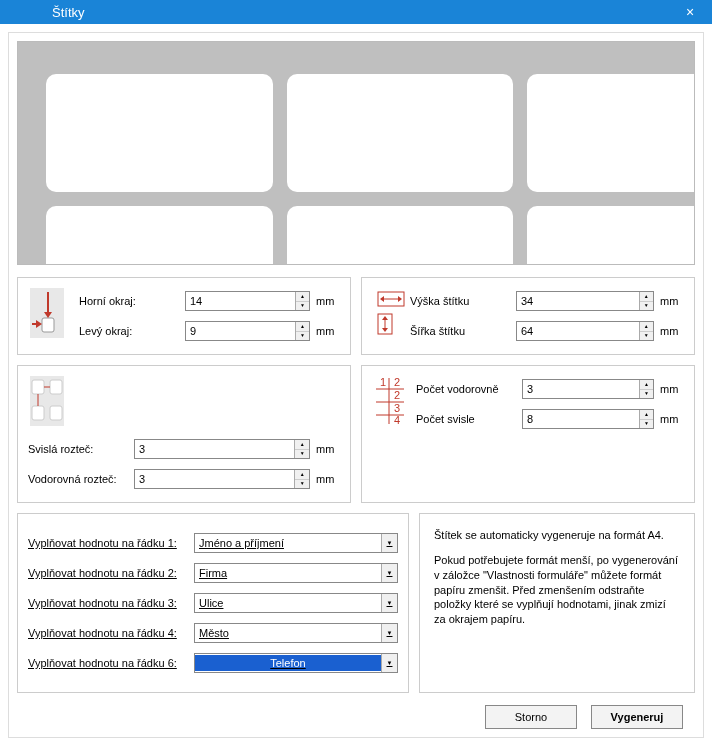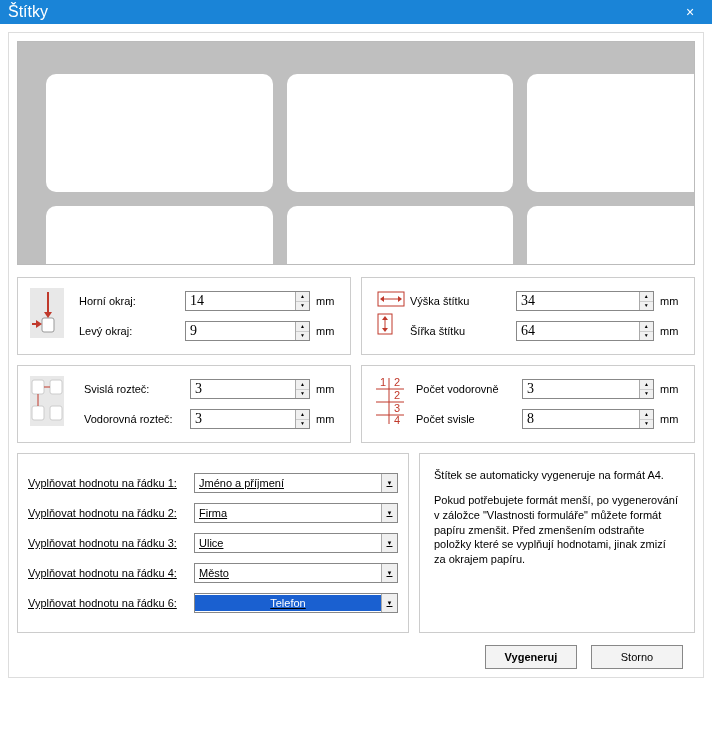--- a/index.html
+++ b/index.html
@@ -1,33 +1,33 @@
 <!DOCTYPE html>
 <html><head>
 <meta charset="utf-8">
 <style>
   * { box-sizing: border-box; margin: 0; padding: 0; font-family: "Segoe UI", Tahoma, sans-serif; font-size: 11px; }
   body { background: #fff; width: 712px; height: 755px; overflow: hidden; }
   .titlebar { background: #1a84d7; height: 24px; display: flex; align-items: center; justify-content: space-between; padding: 0 2px 0 8px; color: #fff; }
-  .titlebar .title { font-size: 16px; }
+  .titlebar .title { font-size: 13px; margin-left: 44px; }
   .titlebar .close { width: 40px; height: 24px; display: flex; align-items: center; justify-content: center; font-size: 14px; }
   .outer { border: 1px solid #ddd; margin: 8px; padding: 8px; }
   .preview-panel { border: 1px solid #bbb; background: #bfbfbf; height: 224px; margin-bottom: 12px; position: relative; overflow: hidden; }
   .sheet { position: absolute; top: 32px; left: 28px; right: -60px; background: #bfbfbf; }
   .label-row { display: flex; gap: 14px; margin-bottom: 14px; }
   .label-cell { width: 240px; height: 118px; background: #fff; border-radius: 10px; }
 
   .groups-row { display: flex; gap: 10px; margin-bottom: 10px; }
   .group { border: 1px solid #ccc; padding: 8px 10px; flex: 1; }
   .icon-col { width: 38px; height: 54px; display: flex; align-items: center; justify-content: center; }
   .fields { flex: 1; }
   .field-row { display: flex; align-items: center; height: 30px; gap: 6px; }
   .field-label { width: 100px; }
   .spin { flex: 1; display: flex; border: 1px solid #888; height: 20px; background: #fff; }
-  .spin input { border: none; outline: none; width: 100%; padding: 0 4px; font-size: 14px; font-family: Liberation Serif, serif; }
+  .spin input { border: none; outline: none; width: 100%; padding: 0 4px; font-size: 11px; font-family: Liberation Sans, sans-serif; }
   .spin .btns { width: 16px; display: flex; flex-direction: column; border-left: 1px solid #aaa; }
   .spin .sb { flex: 1; display: flex; align-items: center; justify-content: center; font-size: 5px; background: #f0f0f0; line-height: 1; }
   .spin .sb:first-child { border-bottom: 1px solid #ccc; }
   .unit { width: 24px; }
 
   .bottom-row { display: flex; gap: 10px; }
   .bottom-left { border: 1px solid #ccc; padding: 14px 10px; flex: 1; text-decoration: underline; }
   .value-row { display: flex; align-items: center; height: 30px; gap: 6px; }
   .value-label { width: 160px; }
   .combo { flex: 1; height: 20px; border: 1px solid #888; background: #fff; display: flex; align-items: center; }
@@ -143,21 +143,21 @@
               </div>
           </div>
           <span class="unit">mm</span>
         </div>
       </div>
     </div>
   </div>
 
   <div class="groups-row">
 
-    <div class="group" style="display:flex; gap:18px;">
+    <div class="group" style="display:flex; gap:6px;flex-direction:column;">
       <div class="icon-col">
         <svg width="34" height="50" viewBox="0 0 34 50">
           <rect x="0" y="0" width="34" height="50" fill="#e8e8e8"></rect>
           <rect x="2" y="4" width="12" height="14" rx="2" fill="#fff" stroke="#ccc"></rect>
           <rect x="20" y="4" width="12" height="14" rx="2" fill="#fff" stroke="#ccc"></rect>
           <rect x="2" y="30" width="12" height="14" rx="2" fill="#fff" stroke="#ccc"></rect>
           <rect x="20" y="30" width="12" height="14" rx="2" fill="#fff" stroke="#ccc"></rect>
           <line x1="14" y1="11" x2="20" y2="11" stroke="#c0392b"></line>
           <line x1="8" y1="18" x2="8" y2="30" stroke="#c0392b"></line>
         </svg>
@@ -269,21 +269,21 @@
           </div>
         </div>
     </div>
     <div class="bottom-right">
       <p>Štítek se automaticky vygeneruje na formát A4.</p>
       <p>Pokud potřebujete formát menší, po vygenerování v záložce "Vlastnosti formuláře" můžete formát papíru zmenšit. Před zmenšením odstraňte položky které se vyplňují hodnotami, jinak zmizí za okrajem papíru.</p>
     </div>
   </div>
 
   <div class="footer">
+    <div class="btn">
+        <span>Storno</span>
+      </div>
     <div class="btn primary">
         <span>Vygeneruj</span>
       </div>
-    <div class="btn">
-        <span>Storno</span>
-      </div>
   </div>
 
 </div>
 
 </body></html>

